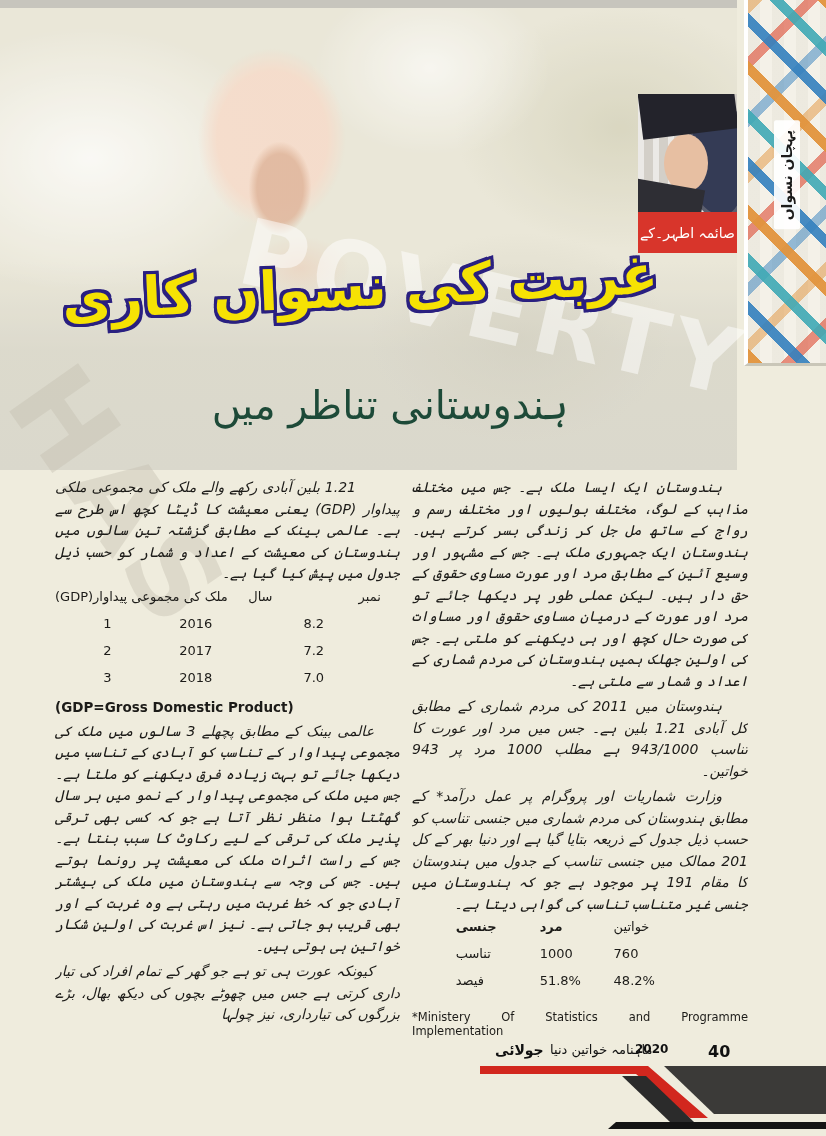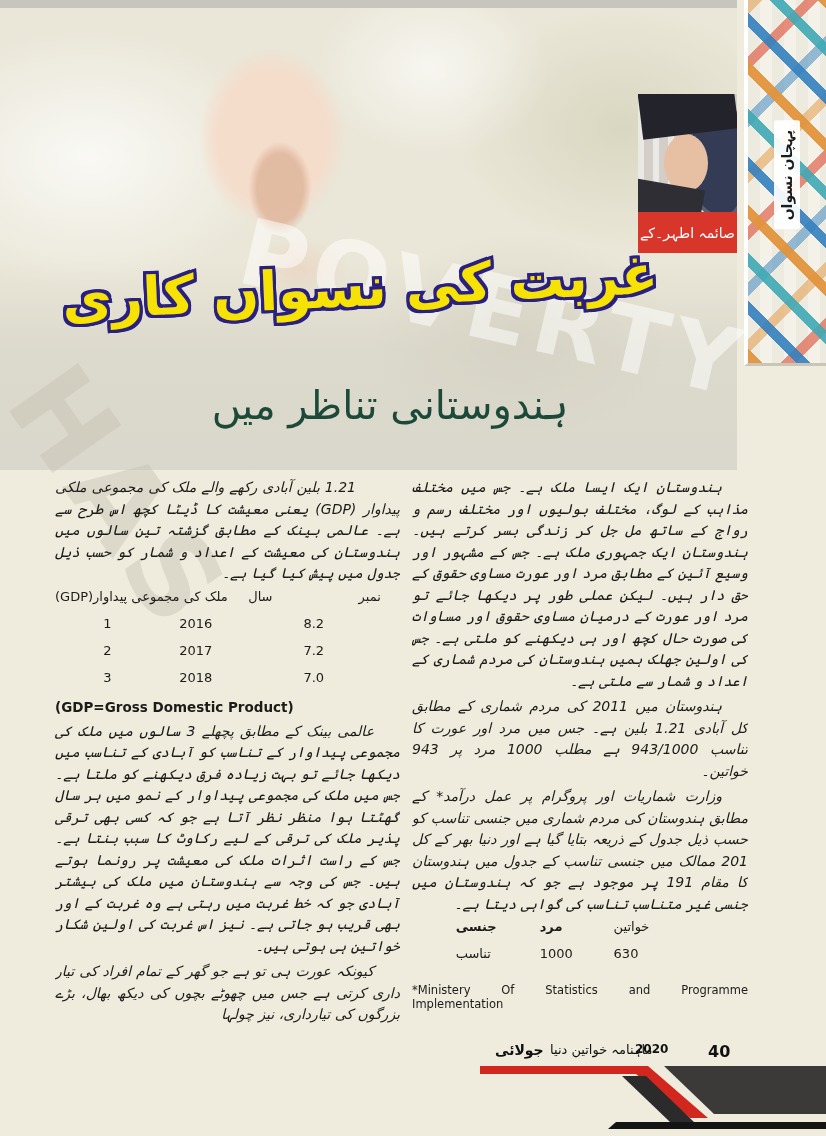--- a/index.html
+++ b/index.html
@@ -163,21 +163,26 @@
 
     <div class="dtable">
       <div class="trow">
         <span class="gen-h-label">جنسی</span>
         <span class="gen-h-men">مرد</span>
         <span class="gen-h-women">خواتین</span>
       </div>
       <div class="trow">
         <span class="gen-d-label">تناسب</span>
         <span class="gen-d-men">1000</span>
-        <span class="gen-d-women">630</span>
+        <span class="gen-d-women">760</span>
+      </div>
+      <div class="trow">
+        <span class="gen-d-label">فیصد</span>
+        <span class="gen-d-men">51.8%</span>
+        <span class="gen-d-women">48.2%</span>
       </div>
     </div>
 
     <div class="ministry">*Ministery Of Statistics and Programme Implementation</div>
   </div>
 
   <div class="footer-line">
     <span class="f-month">جولائی</span>
     <span class="f-mag">ماہنامہ خواتین دنیا</span>
     <span class="f-year">2020</span>

